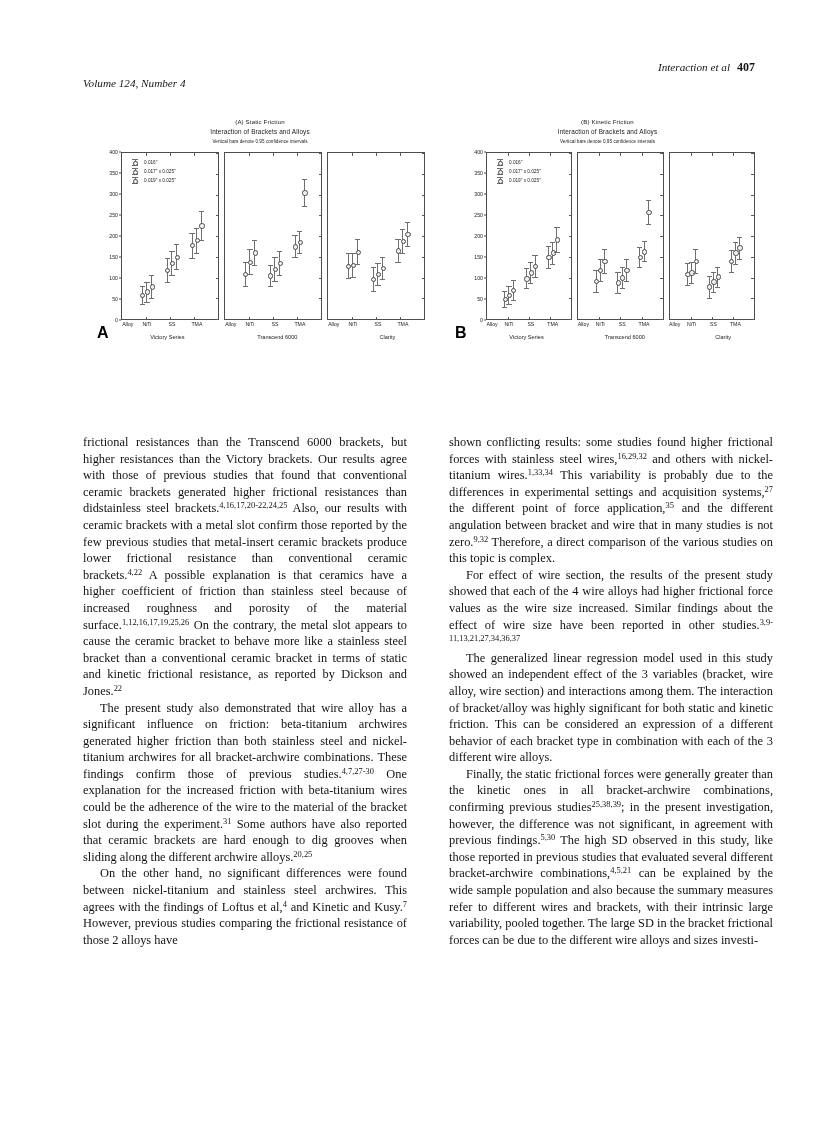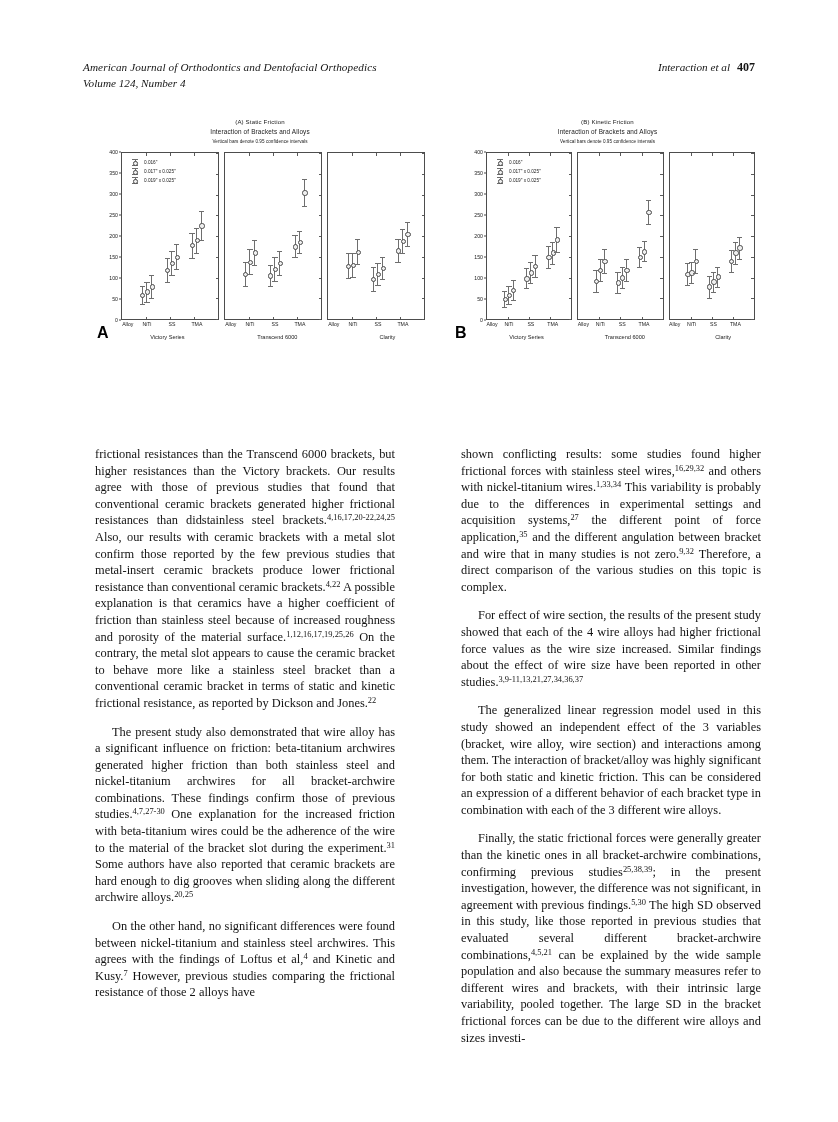--- a/index.html
+++ b/index.html
@@ -309,37 +309,36 @@
     width: 324px;
     font-size: 12.4px;
     line-height: 16.6px;
     text-align: justify;
     color: #121212;
     font-family: "Liberation Serif", serif;
   }
   .col.left  { left: 83px; }
   .col.right { left: 449px; }
   .col p {
-    margin: 12px;
+    margin: 0;
     text-indent: 17px;
   }
   .col p.noindent { text-indent: 0; }
   sup {
     font-size: 0.68em;
     vertical-align: 0.42em;
     line-height: 0;
   }
 </style>
 </head>
 <body>
 
 <div class="page">
 
   <div class="runhead">
-    <div class="runhead-left">American Journal of Orthodontics and Dentofacial Orthopedics</div>
     <div class="runhead-left-l2">Volume 124, Number 4</div>
     <div class="runhead-right">
       <span class="authors">Interaction et al</span><span class="pageno">407</span>
     </div>
   </div>
 
   <div class="figure-block">
     <div class="fig-canvas" id="fig-canvas">
       <div class="panel-letter la">A</div>
       <div class="panel-letter lb">B</div>

